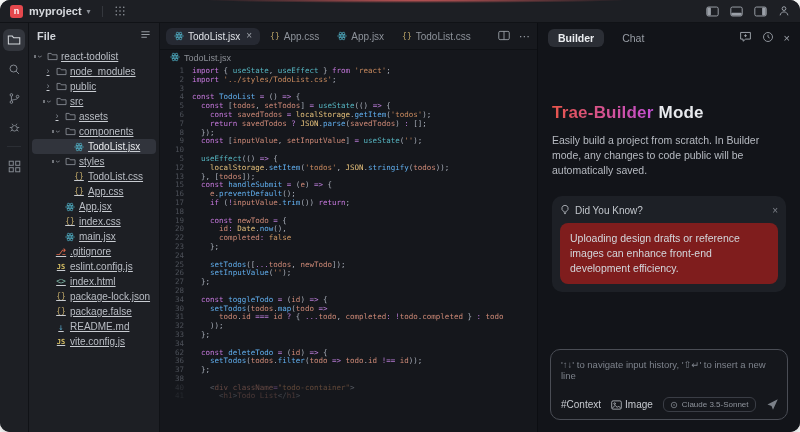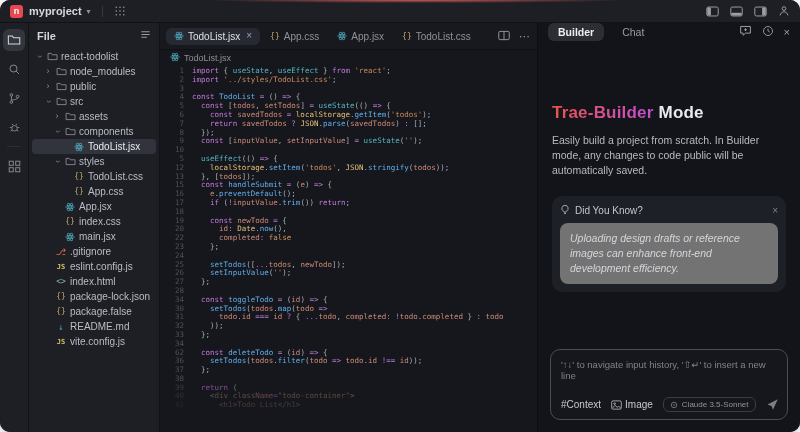--- a/index.html
+++ b/index.html
@@ -19,21 +19,21 @@
   
   .main{display:flex;height:409px;}
   .activitybar{width:28px;background:#1d1f24;border-right:1px solid #101216;display:flex;flex-direction:column;align-items:center;padding-top:6px;gap:7px;flex-shrink:0;}
   .ab-item{width:22px;height:22px;display:flex;align-items:center;justify-content:center;color:#868b93;border-radius:6px;}
   .ab-item.active{background:#33363d;color:#d6d9dd;}
   .ab-divider{width:14px;height:1px;background:#2b2e34;margin:1px 0;}
   
   .explorer{width:130px;background:#1d1f24;border-right:1px solid #101216;display:flex;flex-direction:column;flex-shrink:0;}
   .exp-header{height:25px;display:flex;align-items:center;justify-content:space-between;padding:0 8px;font-size:11px;color:#d2d5da;font-weight:600;flex-shrink:0;}
   .exp-header .hicon{color:#9ba0a8;}
-  .tree{flex:1;overflow:hidden;font-size:10px;padding-top:1px;}
+  .tree{flex:1;overflow:hidden;font-size:10px;padding-top:1px;text-decoration:underline;}
   .tree-row{height:15px;display:flex;align-items:center;gap:3px;color:#b9bdc4;white-space:nowrap;overflow:hidden;}
   .tree-row.selected{background:#31343c;border-radius:4px;margin:0 3px;color:#e9ebee;}
   .chev{width:8px;flex-shrink:0;color:#878c94;font-size:9px;line-height:9px;display:inline-block;text-align:center;}
   .chev.down{transform:rotate(90deg);}
   .ticon{width:12px;flex-shrink:0;display:inline-flex;align-items:center;justify-content:center;color:#8f949c;}
   .fi{font-size:8px;font-family:"DejaVu Sans Mono",monospace;display:inline-block;}
   .fi.braces{color:#c0a869;}
   .fi.js{color:#d8c064;font-weight:bold;font-size:7px;}
   .fi.html{color:#7cb3a3;}
   .fi.git{color:#e0684b;font-size:9px;}
@@ -47,33 +47,33 @@
   .tab .close{color:#9ba0a8;font-size:10px;line-height:10px;margin-left:2px;}
   .tab-actions{display:flex;gap:9px;color:#9ba0a8;align-items:center;padding-left:6px;}
   .dots{font-size:11px;letter-spacing:1px;line-height:10px;}
   .breadcrumb{height:15px;display:flex;align-items:center;gap:4px;padding:0 10px;font-size:9px;color:#8b8f96;flex-shrink:0;}
   .code{flex:1;font-family:"DejaVu Sans Mono",monospace;font-size:7.5px;line-height:8.8px;padding-top:2px;overflow:hidden;}
   .line{display:flex;white-space:pre;}
   .ln{width:24px;text-align:right;padding-right:8px;color:#4c5058;flex-shrink:0;}
   .lc{color:#a7adb8;}
   
   .builder{width:262px;background:#121419;border-left:1px solid #0c0e12;display:flex;flex-direction:column;position:relative;flex-shrink:0;}
-  .b-header{height:30px;display:flex;align-items:flex-start;padding:0 10px;gap:8px;flex-shrink:0;}
+  .b-header{height:30px;display:flex;align-items:center;padding:0 10px;gap:8px;flex-shrink:0;}
   .b-tab{font-size:10.5px;color:#989da5;padding:3px 10px;border-radius:6px;}
   .b-tab.active{background:#2b2e35;color:#eceef1;font-weight:600;}
   .b-icons{margin-left:auto;display:flex;gap:10px;color:#9ba0a8;align-items:center;}
   .b-close{font-size:11px;line-height:11px;}
   .b-content{padding:0 14px;}
   .b-title{margin-top:50px;font-size:17px;font-weight:700;color:#e8eaee;letter-spacing:.2px;}
   .grad{background:linear-gradient(90deg,#e8554a,#c24fd4);-webkit-background-clip:text;background-clip:text;color:transparent;}
   .b-desc{margin-top:10px;font-size:10.5px;line-height:15px;color:#b6bac1;}
   .tip-card{margin-top:18px;background:#1d2026;border-radius:10px;padding:8px;}
   .tip-head{display:flex;align-items:center;gap:5px;font-size:10px;color:#c3c7cd;}
   .tip-close{margin-left:auto;color:#7e828a;font-size:10px;}
-  .tip-body{margin-top:7px;background:#737373;border-radius:8px;padding:8px 10px;font-size:10.5px;line-height:15px;color:#d3d6db;font-style:italic;}
+  .tip-body{margin-top:7px;background:#7f1d1d;border-radius:8px;padding:8px 10px;font-size:10.5px;line-height:15px;color:#d3d6db;}
   .input-area{position:absolute;left:12px;right:12px;bottom:12px;border:1px solid #4a4d55;border-radius:10px;background:#15171c;padding:9px 10px 7px;}
   .input-ph{font-size:9.5px;color:#7d828b;}
   .input-actions{margin-top:16px;display:flex;align-items:center;gap:10px;font-size:10px;color:#c6c9cf;}
   .act-btn{display:flex;align-items:center;gap:3px;}
   .model-pill{margin-left:auto;display:flex;align-items:center;gap:4px;border:1px solid #3a3d45;border-radius:6px;padding:2px 6px;font-size:8px;color:#8e939b;white-space:nowrap;}
   .send{color:#7b8088;display:flex;}
   svg{flex-shrink:0;}
 </style>
 </head>
 <body>
@@ -444,21 +444,20 @@
           <div class="line"><span class="ln">34</span><span class="lc">  <span style="color:#c678dd">const</span> <span style="color:#61afef">toggleTodo</span> <span style="color:#b479d1">=</span> (<span style="color:#cf8a77">id</span>) <span style="color:#b479d1">=&gt;</span> {</span></div>
           <div class="line"><span class="ln">30</span><span class="lc">    <span style="color:#61afef">setTodos</span>(<span style="color:#cf8a77">todos</span>.<span style="color:#61afef">map</span>(<span style="color:#cf8a77">todo</span> <span style="color:#b479d1">=&gt;</span></span></div>
           <div class="line"><span class="ln">31</span><span class="lc">      <span style="color:#cf8a77">todo</span>.<span style="color:#cf8a77">id</span> <span style="color:#b479d1">===</span> <span style="color:#cf8a77">id</span> <span style="color:#b479d1">?</span> { <span style="color:#b479d1">...</span><span style="color:#cf8a77">todo</span>, <span style="color:#cf8a77">completed</span><span style="color:#b479d1">:</span> <span style="color:#b479d1">!</span><span style="color:#cf8a77">todo</span>.<span style="color:#cf8a77">completed</span> } <span style="color:#b479d1">:</span> <span style="color:#cf8a77">todo</span></span></div>
           <div class="line"><span class="ln">32</span><span class="lc">    ));</span></div>
           <div class="line"><span class="ln">33</span><span class="lc">  };</span></div>
           <div class="line"><span class="ln">34</span><span class="lc"></span></div>
           <div class="line"><span class="ln">62</span><span class="lc">  <span style="color:#c678dd">const</span> <span style="color:#61afef">deleteTodo</span> <span style="color:#b479d1">=</span> (<span style="color:#cf8a77">id</span>) <span style="color:#b479d1">=&gt;</span> {</span></div>
           <div class="line"><span class="ln">36</span><span class="lc">    <span style="color:#61afef">setTodos</span>(<span style="color:#cf8a77">todos</span>.<span style="color:#61afef">filter</span>(<span style="color:#cf8a77">todo</span> <span style="color:#b479d1">=&gt;</span> <span style="color:#cf8a77">todo</span>.<span style="color:#cf8a77">id</span> <span style="color:#b479d1">!==</span> <span style="color:#cf8a77">id</span>));</span></div>
           <div class="line"><span class="ln">37</span><span class="lc">  };</span></div>
           <div class="line"><span class="ln">38</span><span class="lc"></span></div>
-          <div class="line" style="opacity: 0.6;"><span class="ln">39</span><span class="lc">  <span style="color:#c678dd">return</span> (</span></div>
           <div class="line" style="opacity: 0.42;"><span class="ln">40</span><span class="lc">    &lt;<span style="color:#cf8a77">div</span> <span style="color:#cf8a77">className</span><span style="color:#b479d1">=</span><span style="color:#c98a5e">"todo-container"</span>&gt;</span></div>
           <div class="line" style="opacity: 0.28;"><span class="ln">41</span><span class="lc">      &lt;<span style="color:#cf8a77">h1</span>&gt;<span style="color:#cf8a77">Todo</span> <span style="color:#cf8a77">List</span>&lt;/<span style="color:#cf8a77">h1</span>&gt;</span></div>
         </div>
     </section>
 
     <section class="builder">
       <div class="b-header">
         <span class="b-tab active">Builder</span>
         <span class="b-tab">Chat</span>
         <div class="b-icons">

